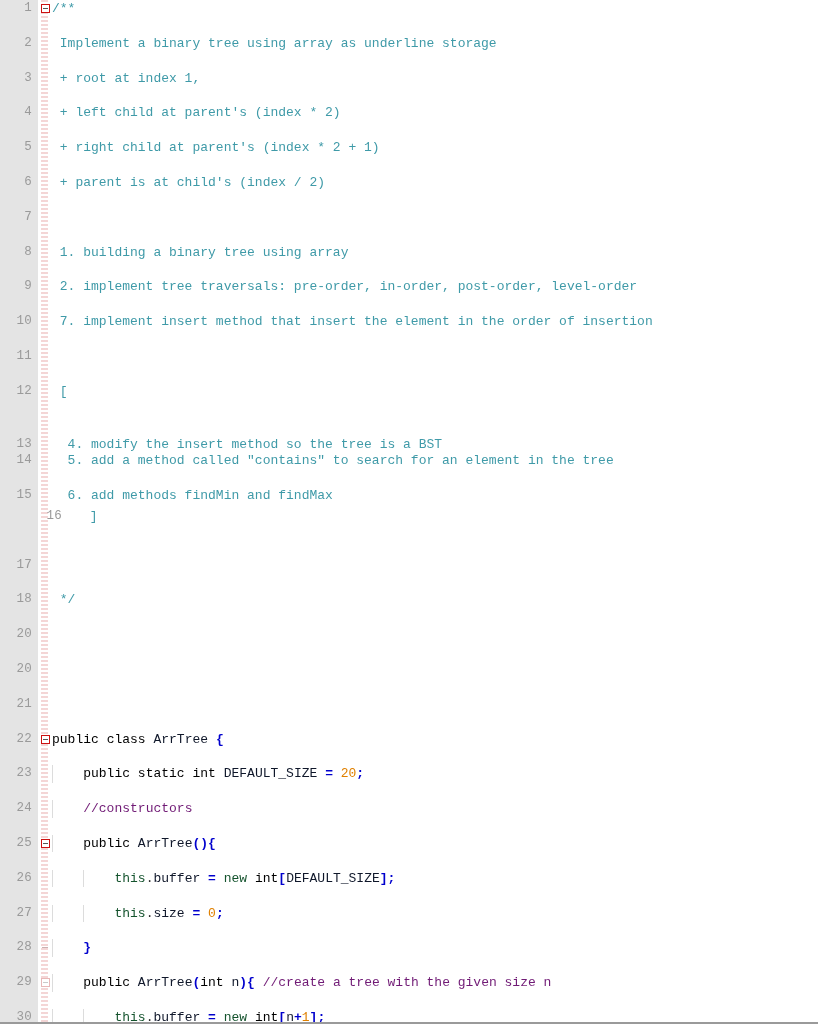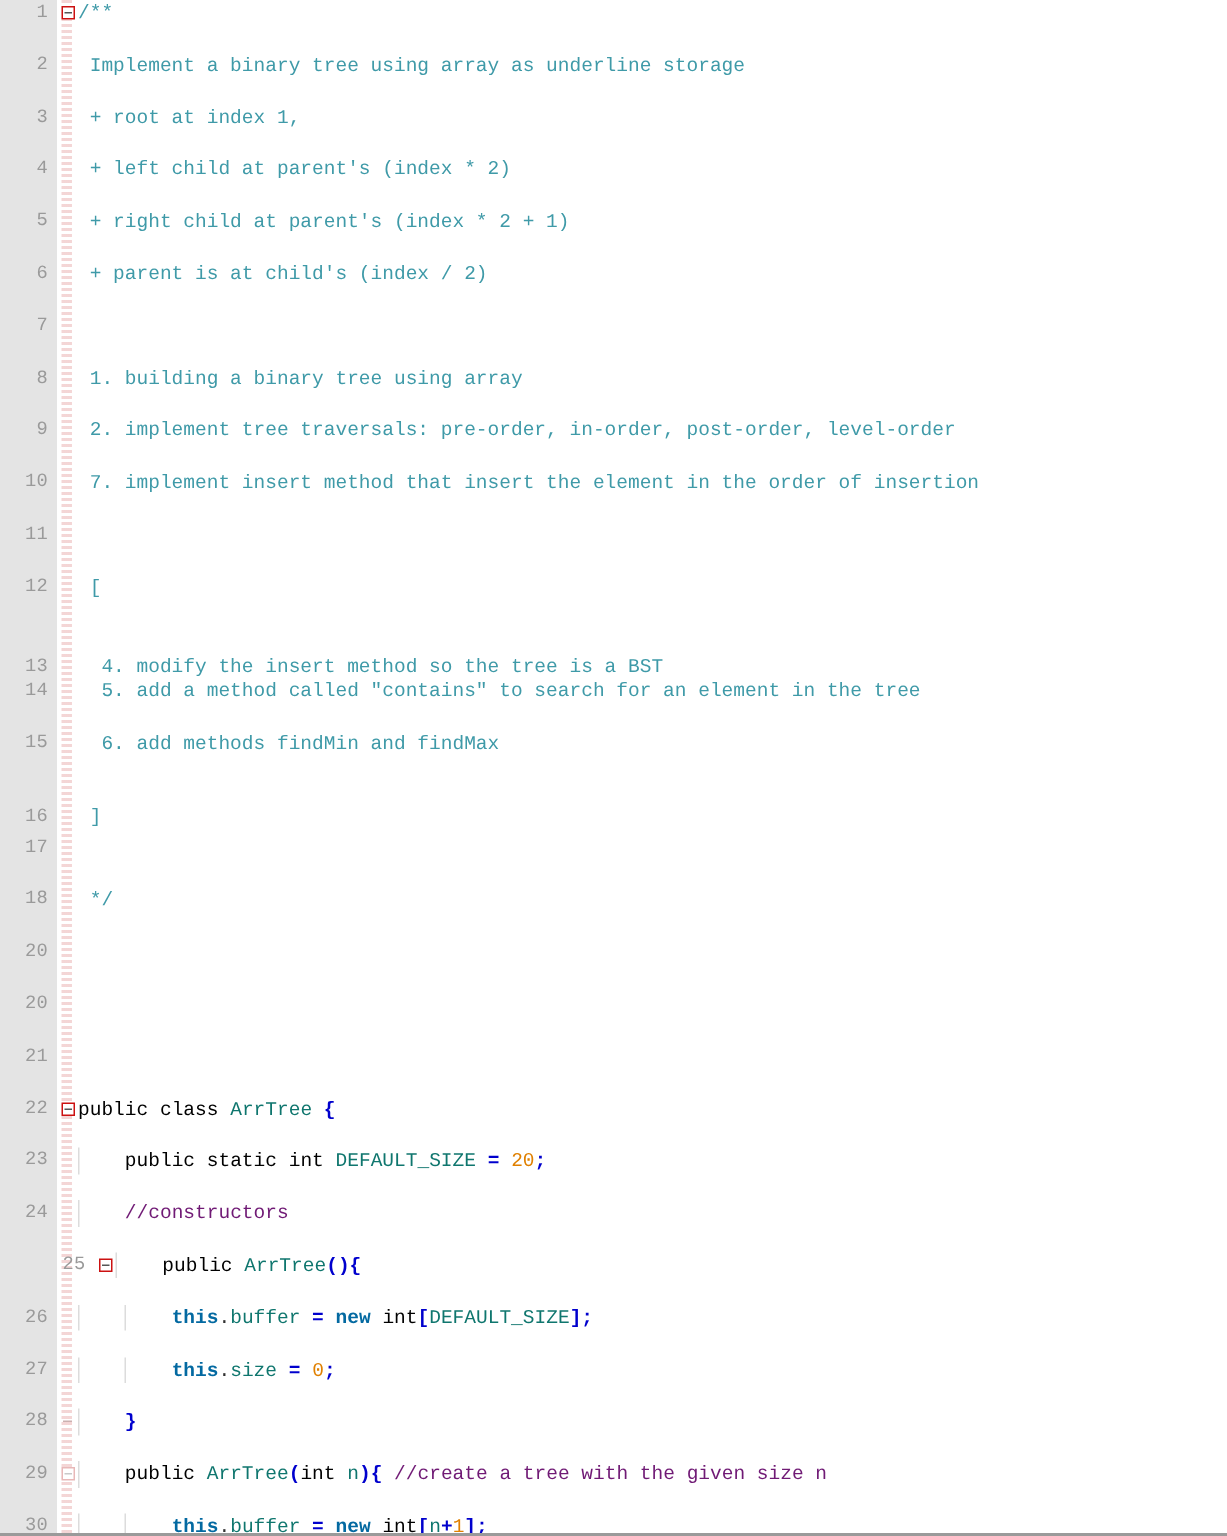--- a/index.html
+++ b/index.html
@@ -119,25 +119,25 @@
   
   .guide {
     position: absolute;
     top: 0;
     width: 1px;
     height: 17.4px;
     background: #dcdcdc;
   }
   
   .kw   { color: #000000; }            
-  .kw2  { color: #0369a1; font-weight: bold; } 
+  .kw2  { color: #14532d; font-weight: normal; } 
   .num  { color: #e08000; }            
   .cm   { color: #701a75; }            
   .doc  { color: #3f9aa8; }            
-  .id   { color: #0f766e; }            
+  .id   { color: #0f172a; }            
   .op   { color: #0000cd; font-weight: bold; }            
   .plain{ color: #303030; }
 </style>
 </head>
 <body>
 
 <div id="editor">
   <div id="gutter-bg"></div>
   <div id="fold-bg"></div>
   <div id="fold-dots"></div>
@@ -150,29 +150,29 @@
       <div class="row" style="top: 87px;"><span class="ln">6</span><span class="code"><span class="doc"> + parent is at child's (index / 2)</span></span></div>
       <div class="row" style="top: 104.4px;"><span class="ln">7</span><span class="code"></span></div>
       <div class="row" style="top: 121.8px;"><span class="ln">8</span><span class="code"><span class="doc"> 1. building a binary tree using array</span></span></div>
       <div class="row" style="top: 139.2px;"><span class="ln">9</span><span class="code"><span class="doc"> 2. implement tree traversals: pre-order, in-order, post-order, level-order</span></span></div>
       <div class="row" style="top: 156.6px;"><span class="ln">10</span><span class="code"><span class="doc"> 7. implement insert method that insert the element in the order of insertion</span></span></div>
       <div class="row" style="top: 174px;"><span class="ln">11</span><span class="code"></span></div>
       <div class="row" style="top: 191.4px;"><span class="ln">12</span><span class="code"><span class="doc"> [</span></span></div>
       <div class="row" style="top: 227px;"><span class="ln">13</span><span class="code"><span class="doc">  4. modify the insert method so the tree is a BST</span></span></div>
       <div class="row" style="top: 226.2px;"><span class="ln">14</span><span class="code"><span class="doc">  5. add a method called "contains" to search for an element in the tree</span></span></div>
       <div class="row" style="top: 243.6px;"><span class="ln">15</span><span class="code"><span class="doc">  6. add methods findMin and findMax</span></span></div>
-      <div class="row" style="top: 275px;"><span class="ln">16</span><span class="code"><span class="doc"> ]</span></span></div>
+      <div class="row" style="top: 247px; margin-left: 30px;"><span class="ln">16</span><span class="code"><span class="doc"> ]</span></span></div>
       <div class="row" style="top: 278.4px;"><span class="ln">17</span><span class="code"></span></div>
       <div class="row" style="top: 295.8px;"><span class="ln">18</span><span class="code"><span class="doc"> */</span></span></div>
       <div class="row" style="top: 313.2px;"><span class="ln">20</span><span class="code"></span></div>
       <div class="row" style="top: 330.6px;"><span class="ln">20</span><span class="code"></span></div>
       <div class="row" style="top: 348px;"><span class="ln">21</span><span class="code"></span></div>
       <div class="row" style="top: 365.4px;"><span class="ln">22</span><span class="fold box"></span><span class="code"><span class="kw">public</span><span class="plain"> </span><span class="kw">class</span><span class="plain"> </span><span class="id">ArrTree</span><span class="plain"> </span><span class="op">{</span></span></div>
       <div class="row" style="top: 382.8px;"><span class="ln">23</span><span class="guide" style="left: 52px;"></span><span class="code"><span class="plain">    </span><span class="kw">public</span><span class="plain"> </span><span class="kw">static</span><span class="plain"> </span><span class="kw">int</span><span class="plain"> </span><span class="id">DEFAULT_SIZE</span><span class="plain"> </span><span class="op">=</span><span class="plain"> </span><span class="num">20</span><span class="op">;</span></span></div>
       <div class="row" style="top: 400.2px;"><span class="ln">24</span><span class="guide" style="left: 52px;"></span><span class="code"><span class="plain">    </span><span class="cm">//constructors</span></span></div>
-      <div class="row" style="top: 417.6px; margin-left: 25px;"><span class="ln">25</span><span class="fold box"></span><span class="guide" style="left: 52px;"></span><span class="code"><span class="plain">    </span><span class="kw">public</span><span class="plain"> </span><span class="id">ArrTree</span><span class="op">(){</span></span></div>
+      <div class="row" style="top: 417.6px;"><span class="ln">25</span><span class="fold box"></span><span class="guide" style="left: 52px;"></span><span class="code"><span class="plain">    </span><span class="kw">public</span><span class="plain"> </span><span class="id">ArrTree</span><span class="op">(){</span></span></div>
       <div class="row" style="top: 435px;"><span class="ln">26</span><span class="guide" style="left: 52px;"></span><span class="guide" style="left: 83.28px;"></span><span class="code"><span class="plain">        </span><span class="kw2">this</span><span class="plain">.</span><span class="id">buffer</span><span class="plain"> </span><span class="op">=</span><span class="plain"> </span><span class="kw2">new</span><span class="plain"> </span><span class="kw">int</span><span class="op">[</span><span class="id">DEFAULT_SIZE</span><span class="op">];</span></span></div>
       <div class="row" style="top: 452.4px;"><span class="ln">27</span><span class="guide" style="left: 52px;"></span><span class="guide" style="left: 83.28px;"></span><span class="code"><span class="plain">        </span><span class="kw2">this</span><span class="plain">.</span><span class="id">size</span><span class="plain"> </span><span class="op">=</span><span class="plain"> </span><span class="num">0</span><span class="op">;</span></span></div>
       <div class="row" style="top: 469.8px;"><span class="ln">28</span><span class="fold end"></span><span class="guide" style="left: 52px;"></span><span class="code"><span class="plain">    </span><span class="op">}</span></span></div>
       <div class="row" style="top: 487.2px;"><span class="ln">29</span><span class="fold pale"></span><span class="guide" style="left: 52px;"></span><span class="code"><span class="plain">    </span><span class="kw">public</span><span class="plain"> </span><span class="id">ArrTree</span><span class="op">(</span><span class="kw">int</span><span class="plain"> </span><span class="id">n</span><span class="op">){</span><span class="plain"> </span><span class="cm">//create a tree with the given size n</span></span></div>
       <div class="row" style="top: 504.6px;"><span class="ln">30</span><span class="guide" style="left: 52px;"></span><span class="guide" style="left: 83.28px;"></span><span class="code"><span class="plain">        </span><span class="kw2">this</span><span class="plain">.</span><span class="id">buffer</span><span class="plain"> </span><span class="op">=</span><span class="plain"> </span><span class="kw2">new</span><span class="plain"> </span><span class="kw">int</span><span class="op">[</span><span class="id">n</span><span class="op">+</span><span class="num">1</span><span class="op">];</span></span></div>
     </div>
 </div>
 
 </body></html>

